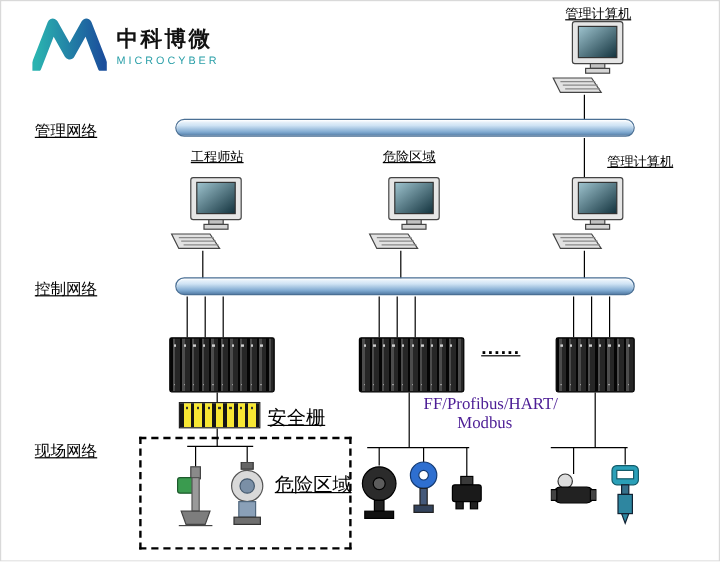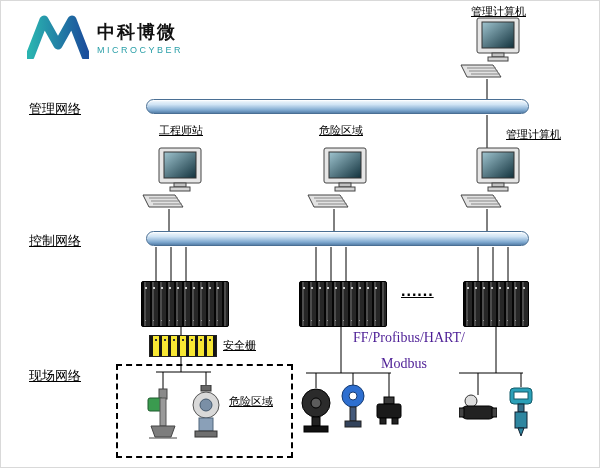--- a/index.html
+++ b/index.html
@@ -15,24 +15,24 @@
 
   
   .logo { position:absolute; left:26px; top:14px; display:flex; align-items:center; gap:8px; }
   .logo-text-cn { font-size:18px; font-weight:bold; color:#111; letter-spacing:2px; }
   .logo-text-en { font-size:9px; color:#2a9fa8; letter-spacing:2.5px; margin-top:1px;text-align:right; }
 
   
   .lbl { position:absolute; color:#000; white-space:nowrap;text-decoration:underline; }
   .net-lbl  { font-size:13px; }
   .node-lbl { font-size:11px; }
-  .anno-lbl { font-size:11px; }
+  .anno-lbl { font-size:16px; }
   .ellipsis { font-size:16px; font-weight:bold; letter-spacing:1px; }
   .fieldbus { position:absolute; left:352px; top:329px; font-family:"Liberation Serif", serif; font-size:14px; color:#4c1d95; }
-  .fieldbus .l2 { margin-left:28px; margin-top:10px; }
+  .fieldbus .l2 { margin-left:28px; margin-top:0; }
 
   
   .bus {
     position:absolute; left:145px; width:383px; height:15px; border-radius:8px;
     background:linear-gradient(to bottom,#f4f9fd 0%,#cfe3f4 35%,#7fa9d0 78%,#567fa8 100%);
     border:1px solid #4a6f94;
     box-shadow: inset 0 1px 1px rgba(255,255,255,.85);
   }
   .bus-mgmt { top:98px; }
   .bus-ctrl { top:230px; }

